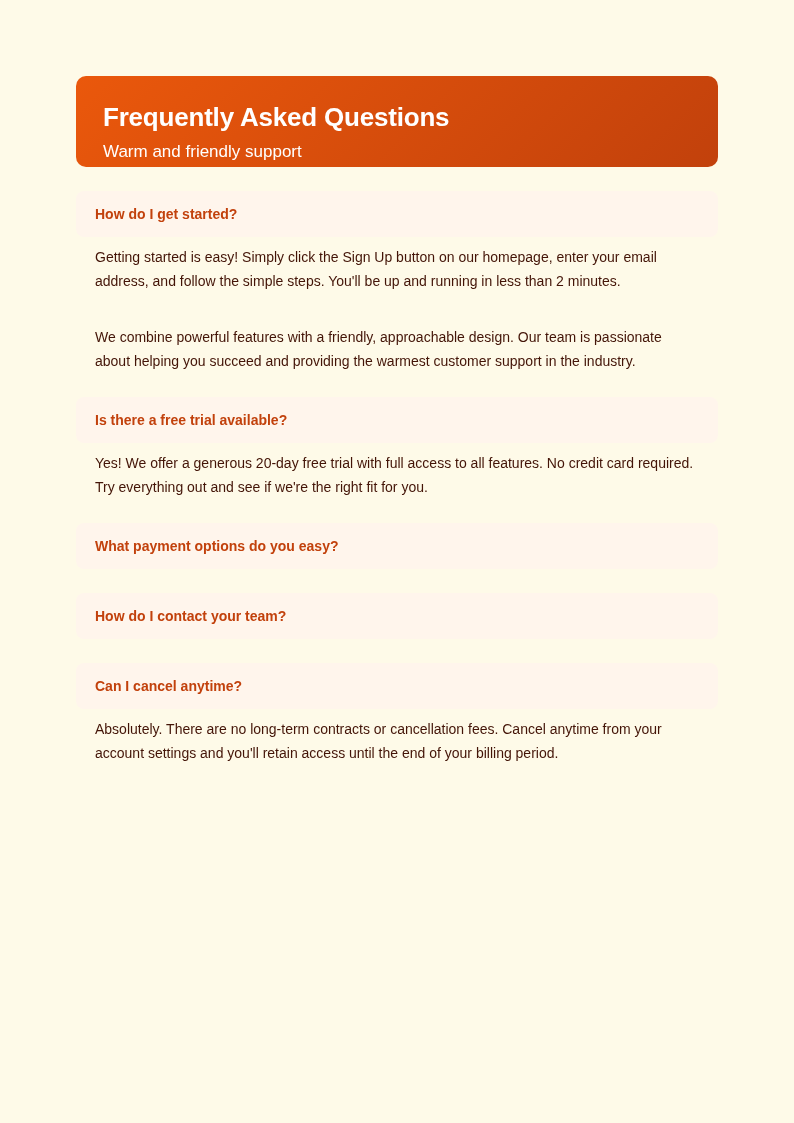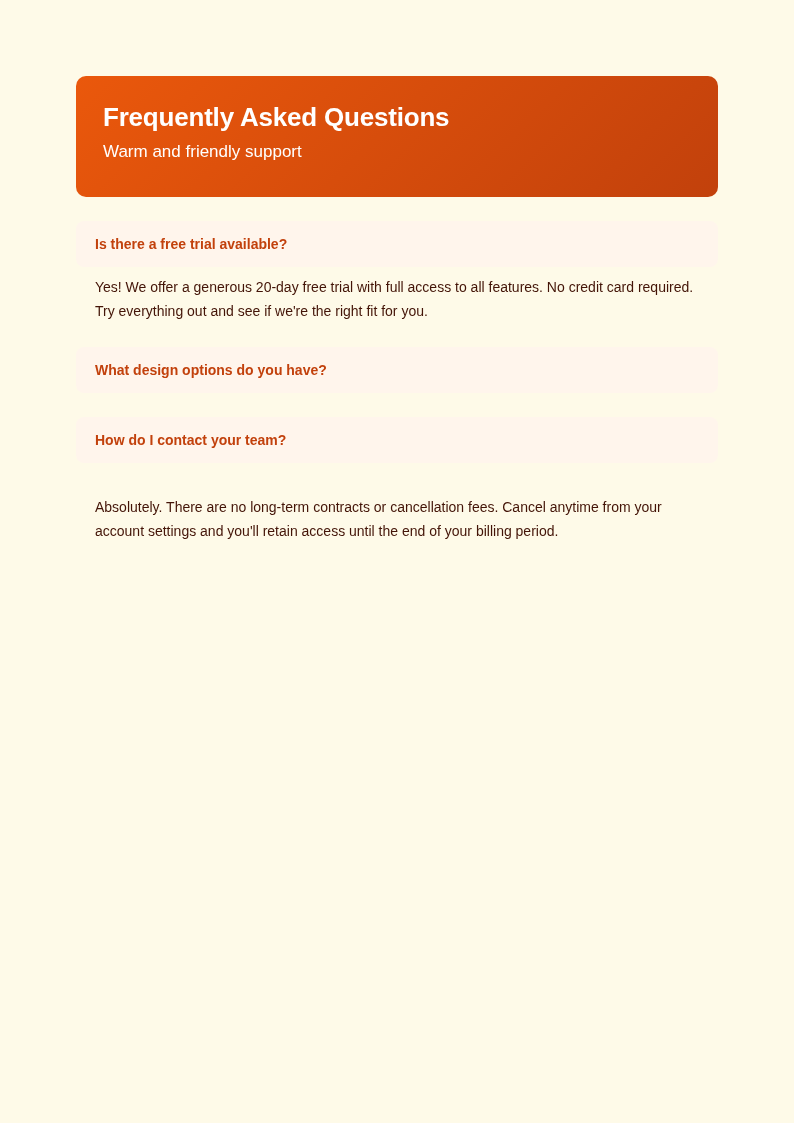--- a/index.html
+++ b/index.html
@@ -8,21 +8,21 @@
     background: #fefae8;
     font-family: "Liberation Sans", sans-serif;
     overflow: hidden;
   }
   .container {
     position: absolute;
     left: 76px; top: 76px;
     width: 642px;
   }
   .header {
-    height: 121px;
+    height: 91px;
     box-sizing: border-box;
     border-radius: 10px;
     background: linear-gradient(135deg, #ea580c 0%, #c2410c 100%);
     padding: 26px 27px 0 27px;
     color: #ffffff;
   }
   .header h1 {
     margin: 0;
     font-size: 26px;
     font-weight: bold;
@@ -59,28 +59,34 @@
 <body>
 
 <div class="container">
   <div class="header">
     <h1>Frequently Asked Questions</h1>
     <p>Warm and friendly support</p>
   </div>
 
   <div class="faq-list">
     <div class="faq-item">
+      <div class="faq-q">How do I get started?</div>
+      <div class="faq-a">Getting started is easy! Simply click the Sign Up button on our homepage, enter your email address, and follow the simple steps. You'll be up and running in less than 2 minutes.</div>
+    </div>
+    <div class="faq-item">
+      <div class="faq-a">We combine powerful features with a friendly, approachable design. Our team is passionate about helping you succeed and providing the warmest customer support in the industry.</div>
     </div>
     <div class="faq-item">
       <div class="faq-q">Is there a free trial available?</div>
       <div class="faq-a">Yes! We offer a generous 20-day free trial with full access to all features. No credit card required. Try everything out and see if we're the right fit for you.</div>
     </div>
     <div class="faq-item">
-      <div class="faq-q">What design options do you have?</div>
+      <div class="faq-q">What payment options do you easy?</div>
     </div>
     <div class="faq-item">
       <div class="faq-q">How do I contact your team?</div>
     </div>
     <div class="faq-item">
+      <div class="faq-q">Can I cancel anytime?</div>
       <div class="faq-a">Absolutely. There are no long-term contracts or cancellation fees. Cancel anytime from your account settings and you'll retain access until the end of your billing period.</div>
     </div>
   </div>
 </div>
 
 </body></html>

